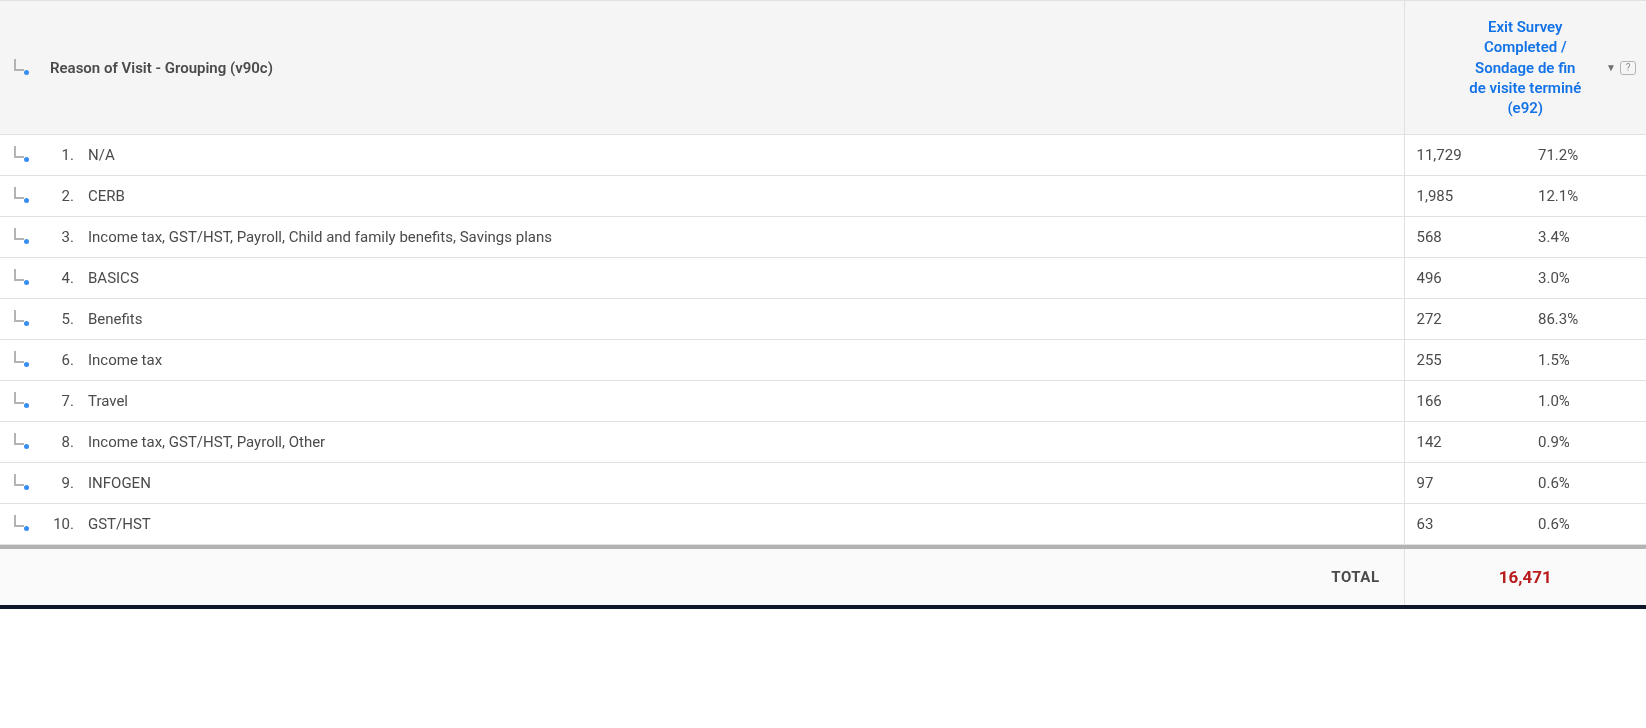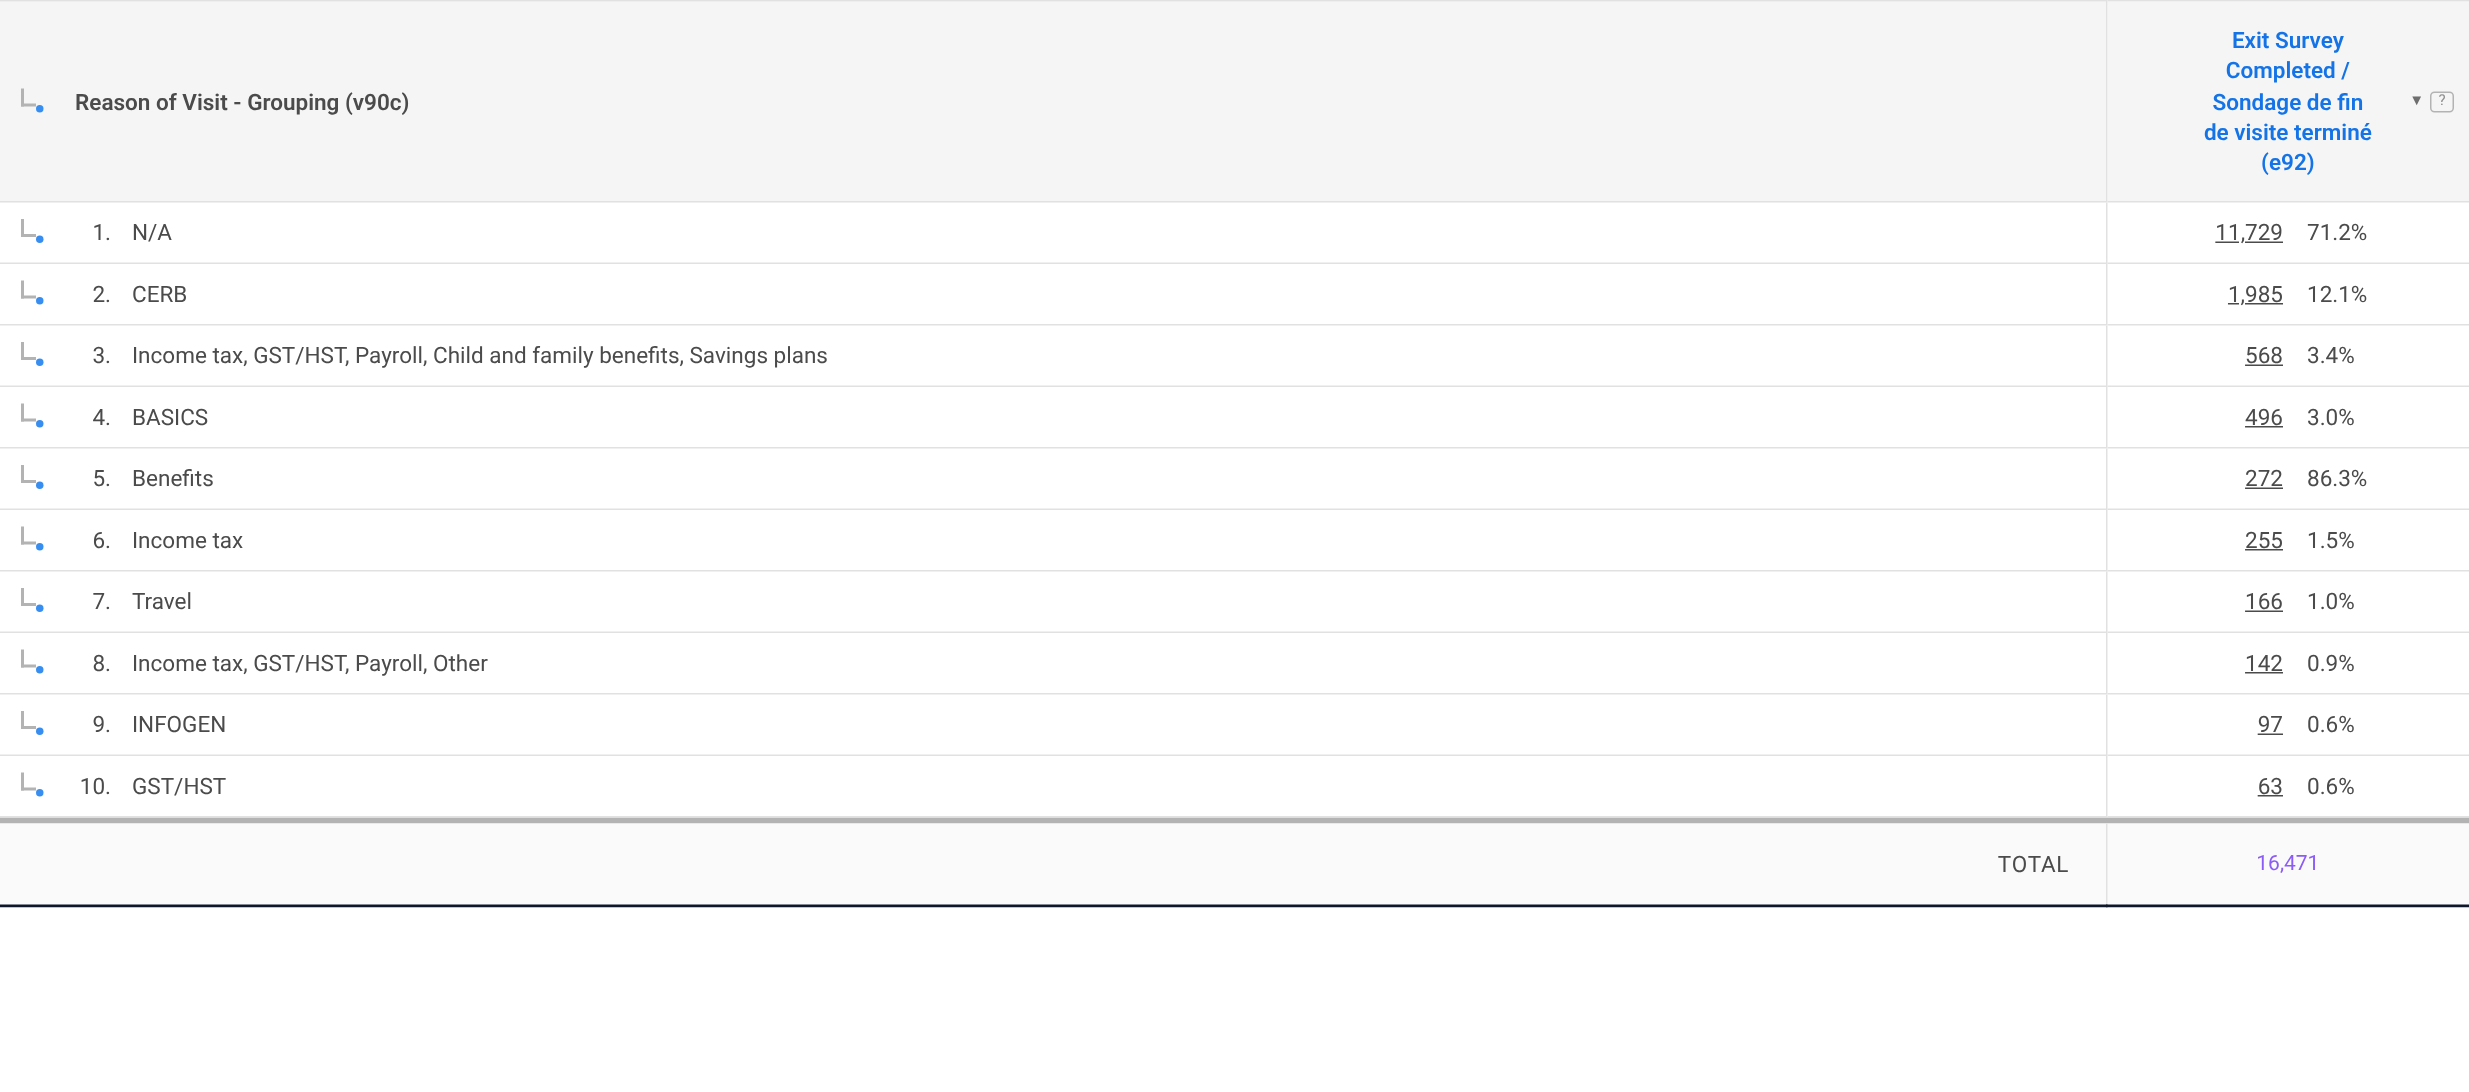--- a/index.html
+++ b/index.html
@@ -106,58 +106,56 @@
     width: 38px;
     text-align: right;
     padding: 10px 6px 10px 2px;
   }
   .label-cell {
     padding: 10px 8px;
     margin-left: 37px;
   }
   .value-cell {
     width: 130px;
-    text-align: right;
     padding: 10px 12px;
     border-left: 1px solid #e1e1e1;
-    text-decoration: underline;
   }
   .pct-cell {
     width: 112px;
     text-align: left;
     padding: 10px 24px 10px 4px;
   }
   .data-row {
     border-bottom: 1px solid #e1e1e1;
     background: #fff;
   }
   .total-sep {
     height: 4px;
     background: #b3b3b3;
   }
   .total-row {
     background: #fafafa;
-    font-weight: 400;
-    border-bottom: 2px solid #0f172a;
+    font-weight: 700;
+    border-bottom: 4px solid #0f172a;
     padding-left: 33px;
   }
   .total-row td {
     padding: 18px 12px;
   }
   .total-label {
     text-align: right;
     padding-right: 24px !important;
     letter-spacing: 0.5px;
     color: #4b4b4b;
   }
   .total-value {
     text-align: center;
     border-left: 1px solid #e1e1e1;
-    font-size: 14px;
-    color: #8b5cf6;
+    font-size: 17px;
+    color: #b91c1c;
   }
 </style>
 </head>
 <body>
 
 <table class="table">
   <tbody>
     <tr class="header-row">
       <td class="icon-cell">
         <span class="breakdown-icon"><span class="dot"></span></span>

